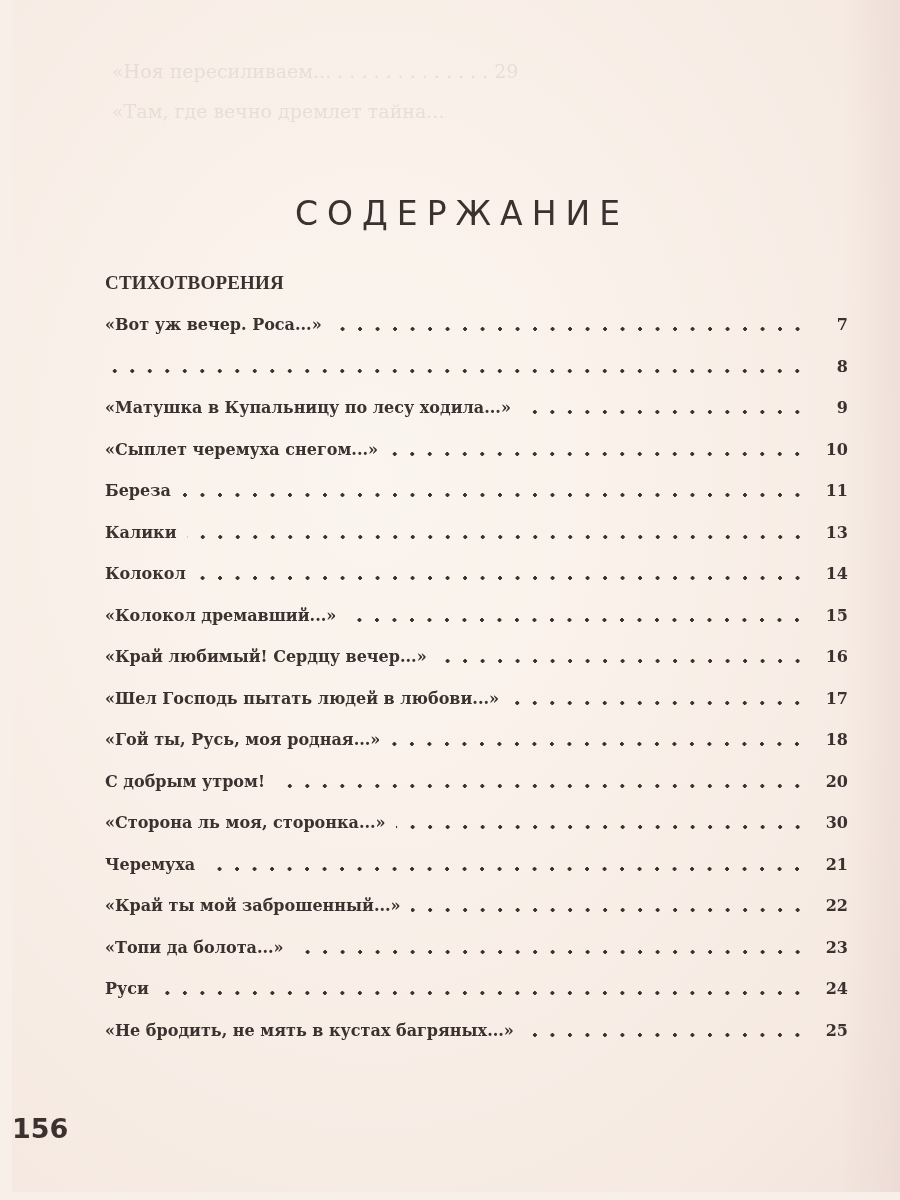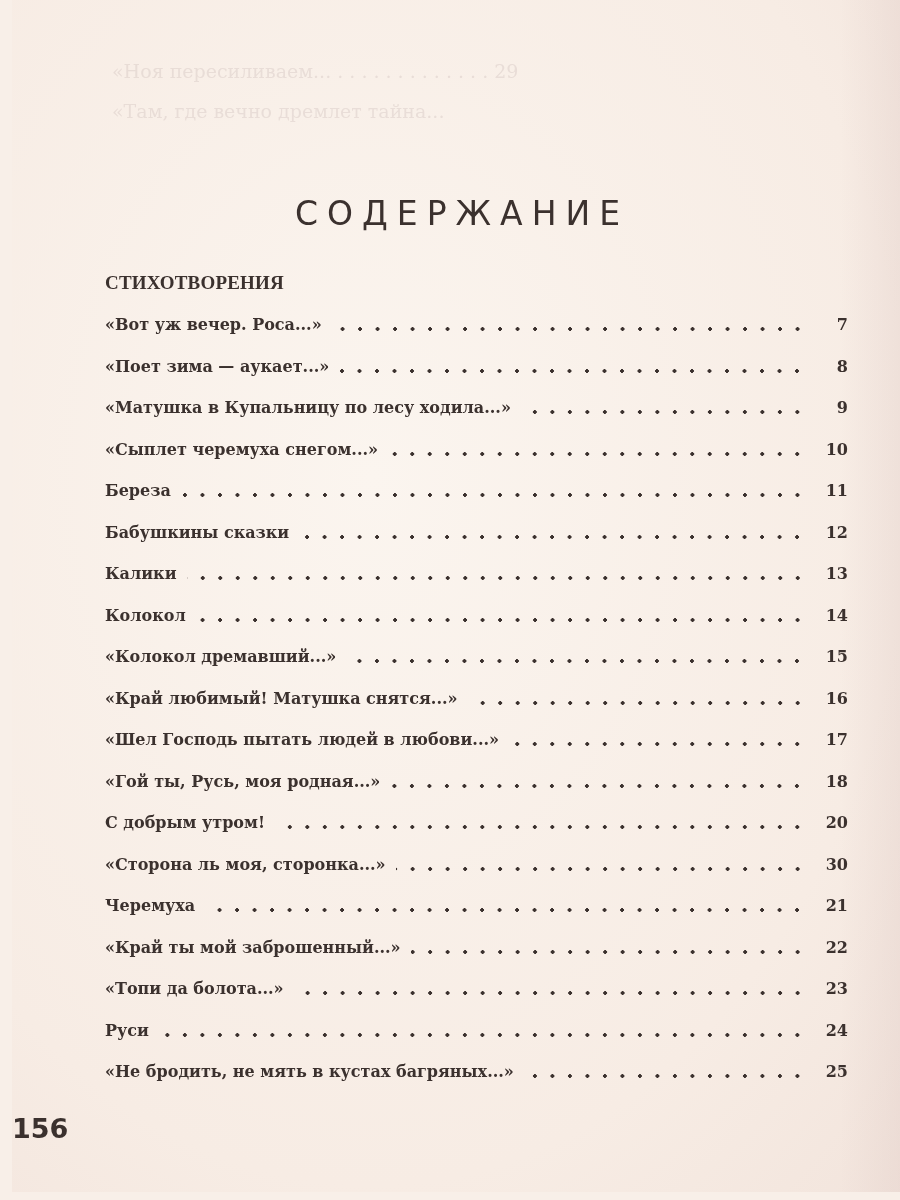--- a/index.html
+++ b/index.html
@@ -114,61 +114,55 @@
 
   <div class="section-label">СТИХОТВОРЕНИЯ</div>
 
   <div class="toc">
     <div class="toc-row">
       <span class="toc-title">«Вот уж вечер. Роса...»</span>
       <span class="toc-dots"></span>
       <span class="toc-page">7</span>
     </div>
     <div class="toc-row">
-      <span class="toc-title">«Поет зима — аукает...»</span>
       <span class="toc-dots"></span>
       <span class="toc-page">8</span>
     </div>
     <div class="toc-row">
       <span class="toc-title">«Матушка в Купальницу по лесу ходила...»</span>
       <span class="toc-dots"></span>
       <span class="toc-page">9</span>
     </div>
     <div class="toc-row">
       <span class="toc-title">«Сыплет черемуха снегом...»</span>
       <span class="toc-dots"></span>
       <span class="toc-page">10</span>
     </div>
     <div class="toc-row">
       <span class="toc-title">Береза</span>
       <span class="toc-dots"></span>
       <span class="toc-page">11</span>
     </div>
     <div class="toc-row">
-      <span class="toc-title">Бабушкины сказки</span>
-      <span class="toc-dots"></span>
-      <span class="toc-page">12</span>
-    </div>
-    <div class="toc-row">
       <span class="toc-title">Калики</span>
       <span class="toc-dots"></span>
       <span class="toc-page">13</span>
     </div>
     <div class="toc-row">
       <span class="toc-title">Колокол</span>
       <span class="toc-dots"></span>
       <span class="toc-page">14</span>
     </div>
     <div class="toc-row">
       <span class="toc-title">«Колокол дремавший...»</span>
       <span class="toc-dots"></span>
       <span class="toc-page">15</span>
     </div>
     <div class="toc-row">
-      <span class="toc-title">«Край любимый! Матушка снятся...»</span>
+      <span class="toc-title">«Край любимый! Сердцу вечер...»</span>
       <span class="toc-dots"></span>
       <span class="toc-page">16</span>
     </div>
     <div class="toc-row">
       <span class="toc-title">«Шел Господь пытать людей в любови...»</span>
       <span class="toc-dots"></span>
       <span class="toc-page">17</span>
     </div>
     <div class="toc-row">
       <span class="toc-title">«Гой ты, Русь, моя родная...»</span>

